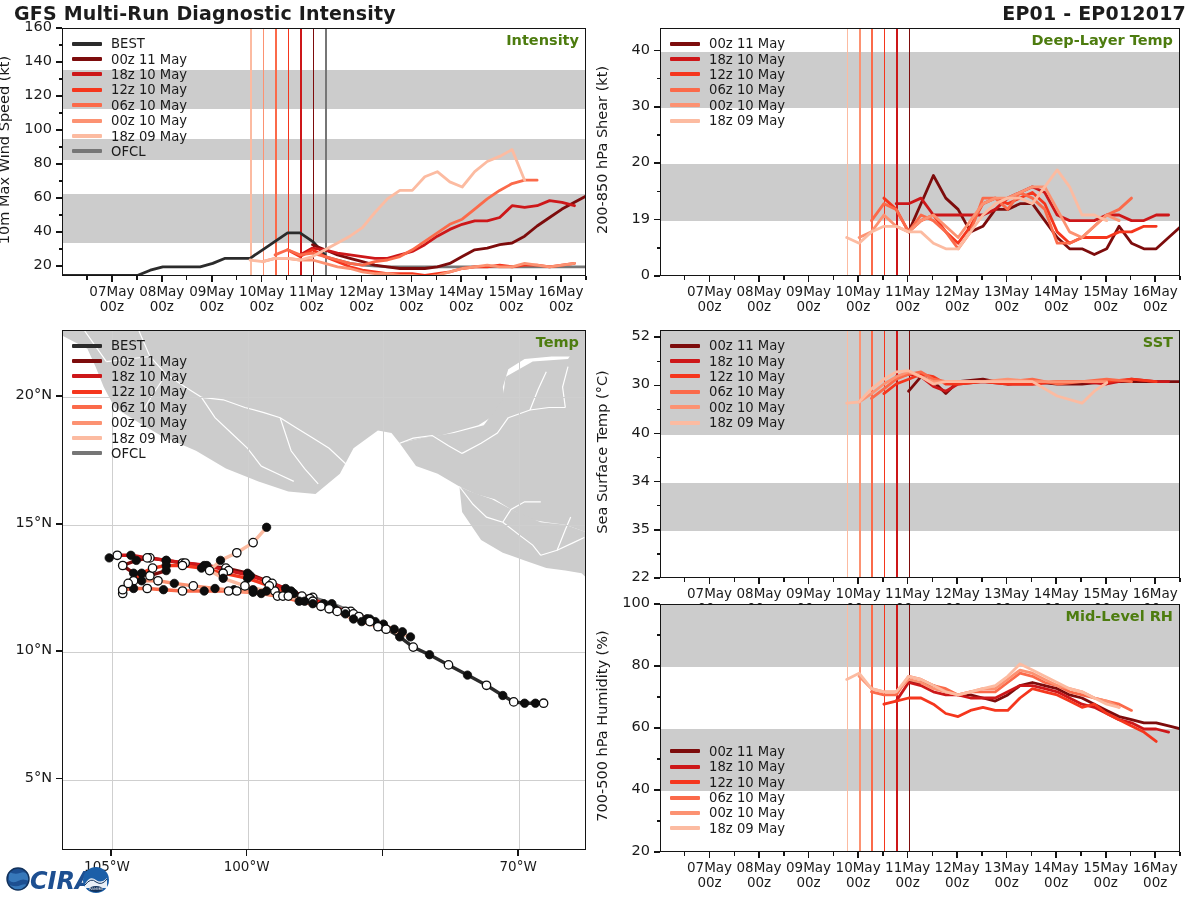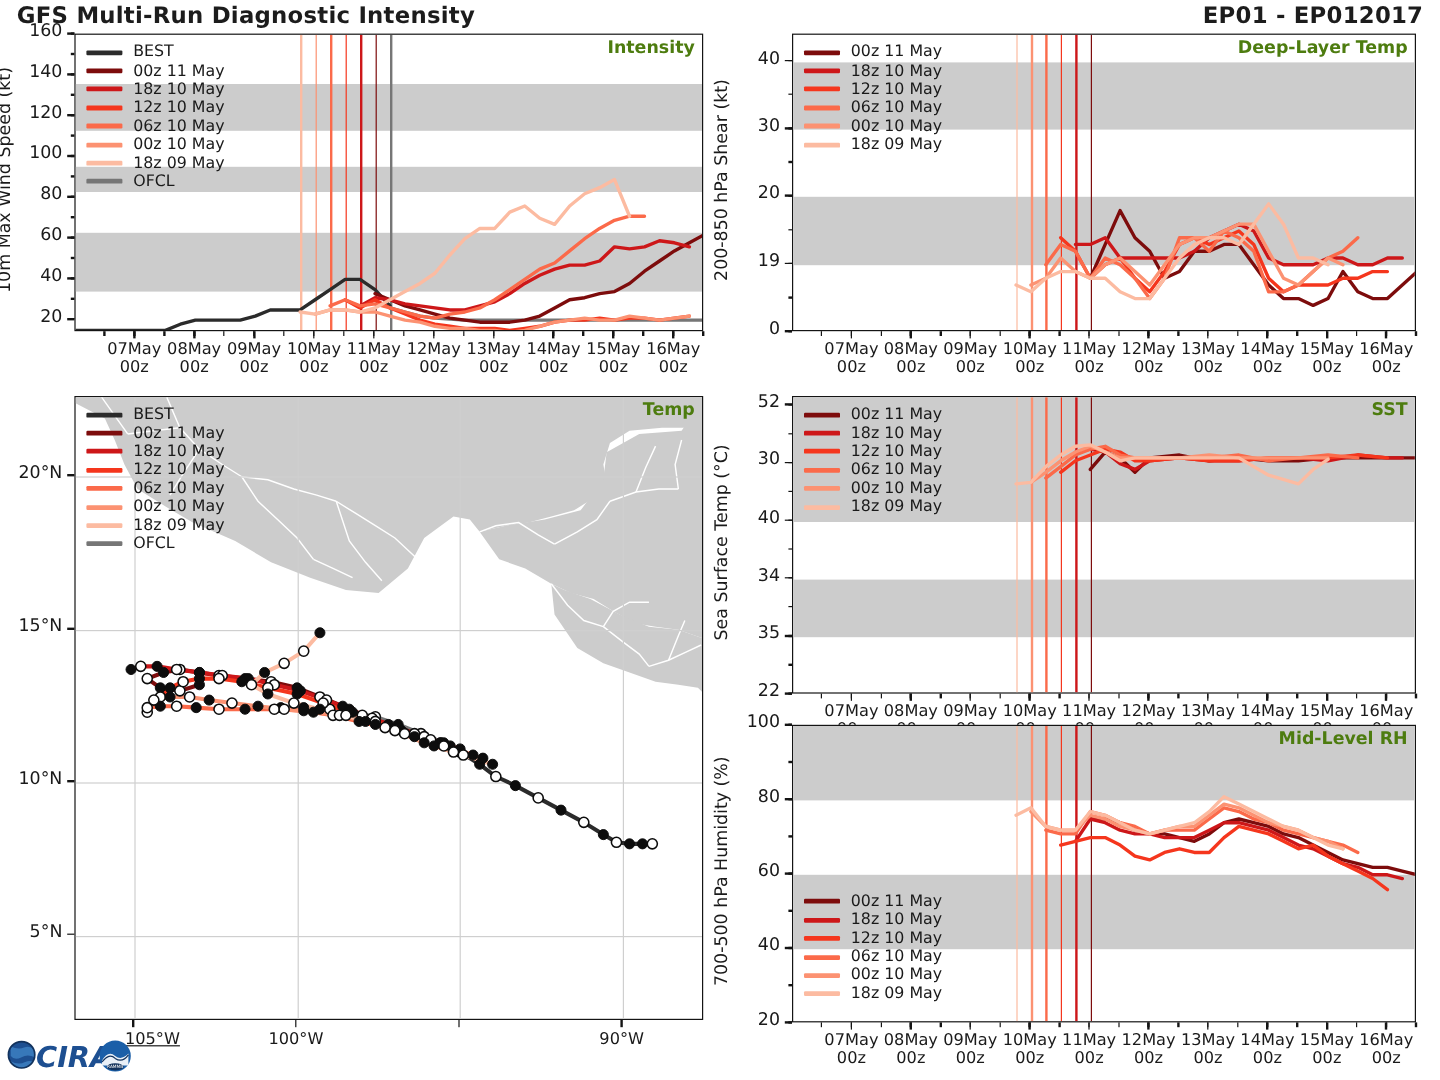--- a/index.html
+++ b/index.html
@@ -334,27 +334,27 @@
     </div>
     <div class="tickmark" style="left:-6px;top:447.82745098039214px;width:6px;height:1.6px;"></div>
     <div class="ytick" style="right:534px;top:438.62745098039215px;width:70px;">5°N</div>
     <div class="tickmark" style="left:-6px;top:320.3764705882353px;width:6px;height:1.6px;"></div>
     <div class="ytick" style="right:534px;top:311.1764705882353px;width:70px;">10°N</div>
     <div class="tickmark" style="left:-6px;top:192.92549019607844px;width:6px;height:1.6px;"></div>
     <div class="ytick" style="right:534px;top:183.72549019607845px;width:70px;">15°N</div>
     <div class="tickmark" style="left:-6px;top:65.4745098039216px;width:6px;height:1.6px;"></div>
     <div class="ytick" style="right:534px;top:56.2745098039216px;width:70px;">20°N</div>
     <div class="tickmark" style="left:48.07046632124346px;top:520px;width:1.6px;height:6px;"></div>
-    <div class="xtick" style="left:20px;top:529px;width:90px;text-decoration:underline;">105°W</div>
+    <div class="xtick" style="left:0;top:529px;width:90px;">105°W</div>
     <div class="tickmark" style="left:183.82176165803102px;top:520px;width:1.6px;height:6px;"></div>
     <div class="xtick" style="left:139.62176165803103px;top:529px;width:90px;">100°W</div>
     <div class="tickmark" style="left:319.5730569948186px;top:520px;width:1.6px;height:6px;"></div>
     <div class="xtick" style="left:275.3730569948186px;top:529px;width:90px;margin-top:40px;">95°W</div>
     <div class="tickmark" style="left:455.3243523316062px;top:520px;width:1.6px;height:6px;"></div>
-    <div class="xtick" style="left:411.1243523316062px;top:529px;width:90px;">90°W</div>
+    <div class="xtick" style="left:411.1243523316062px;top:529px;width:90px;">70°W</div>
     <div class="panel-title">Temp</div>
     <div class="legend" style="left:10px;top:8px;">
       <div class="lgrow">
         <div class="lgline" style="background:#2b2b2b;"></div>
         <div class="lgtxt">BEST</div>
       </div>
       <div class="lgrow">
         <div class="lgline" style="background:#7d0c0c;"></div>
         <div class="lgtxt">00z 11 May</div>
       </div>

